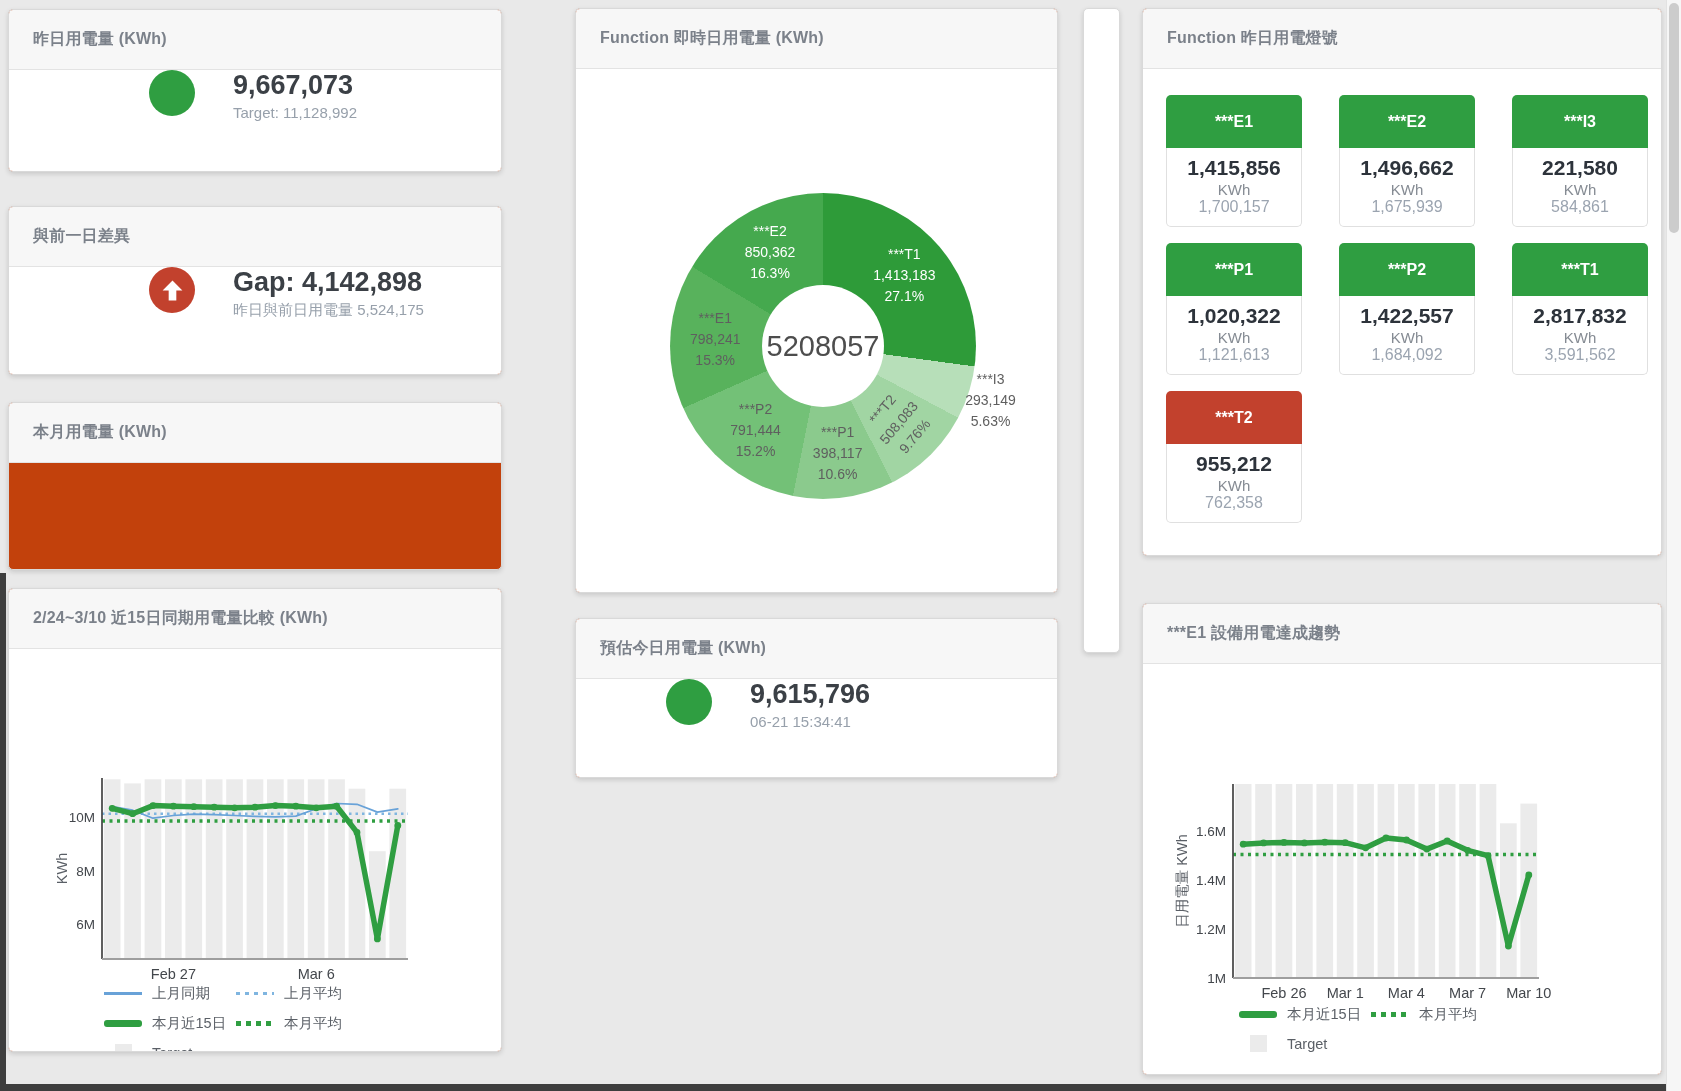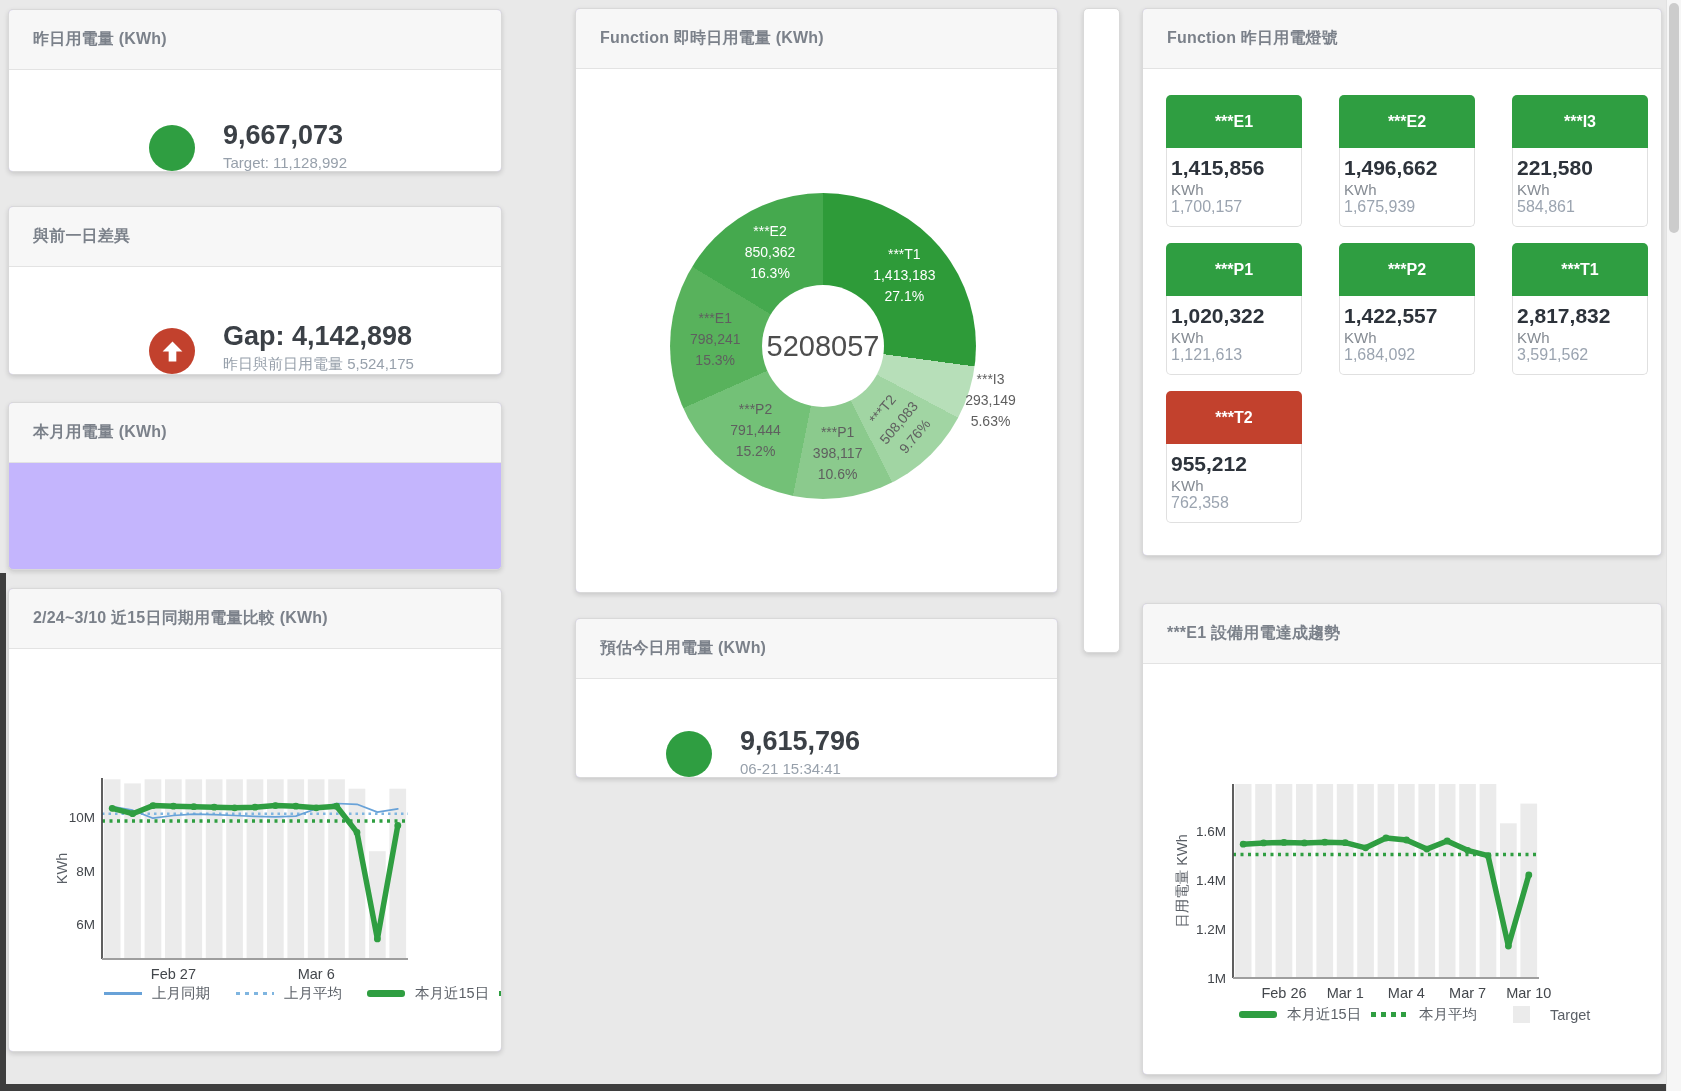--- a/index.html
+++ b/index.html
@@ -1,26 +1,26 @@
 <!DOCTYPE html>
 <html><head>
 <meta charset="utf-8">
 <style>
   *{margin:0;padding:0;box-sizing:border-box}
   html,body{width:1681px;height:1091px}
   body{background:#e9e9e9;font-family:"Liberation Sans","DejaVu Sans",sans-serif;position:relative;overflow:hidden}
 
-  .panel{position:absolute;background:#c4b5fd;border:1px solid #d9d9d9;border-radius:5px;
+  .panel{position:absolute;background:#c2410c;border:1px solid #d9d9d9;border-radius:5px;
          box-shadow:0 2px 5px rgba(0,0,0,.14);overflow:hidden}
   .phead{height:60px;background:#f7f7f7;border-bottom:1px solid #e3e3e3;display:flex;align-items:center;padding:0 24px}
   .ptitle{font-size:16px;font-weight:bold;color:#7b818a;letter-spacing:.2px;white-space:nowrap}
   .pbody{position:relative;height:calc(100% - 60px);background:#fff}
 
   
-  .stat-row{display:flex;align-items:flex-end;height:100%;gap:28px;padding-left:140px}
+  .stat-row{display:flex;align-items:flex-start;height:100%;gap:38px;padding-left:140px}
   .stat-row.indent{padding-left:90px}
   .stat-icon{width:46px;height:46px;border-radius:50%;flex:none;display:flex;align-items:center;justify-content:center}
   .stat-icon svg{width:27px;height:27px}
   .stat-value{font-size:27px;font-weight:bold;color:#3b4046;white-space:nowrap}
   .stat-sub{font-size:15px;color:#97a0ab;margin-top:3px;white-space:nowrap}
 
   
   .donut-wrap{position:absolute;left:94px;top:124px;width:306px;height:306px}
   .donut-ring{width:306px;height:306px;border-radius:50%}
   .donut-hole{position:absolute;left:50%;top:50%;width:122px;height:122px;background:#fff;border-radius:50%;
@@ -29,31 +29,31 @@
   .slice-label{position:absolute;text-align:center;font-size:14px;line-height:1.5;white-space:nowrap;transform:translate(-50%,-50%)}
   .slice-label.light{color:#fff}
   .slice-label.dark{color:#5f5f5f}
 
   
   .tiles{display:grid;grid-template-columns:repeat(3,136px);column-gap:37px;row-gap:16px;padding:26px 0 0 23px}
   .tile-head{height:53px;border-radius:5px 5px 0 0;display:flex;align-items:center;justify-content:center;
              color:#fff;font-weight:bold;font-size:16px}
   .tile-head.green{background:#2f9e41}
   .tile-head.red{background:#c2412d}
-  .tile-body{border:1px solid #e0e0e0;border-top:none;border-radius:0 0 5px 5px;padding:8px 4px 10px;background:#fff}
+  .tile-body{border:1px solid #e0e0e0;border-top:none;border-radius:0 0 5px 5px;text-align:center;padding:8px 12px 10px;background:#fff}
   .tile-value{font-size:21px;font-weight:bold;color:#2d333b}
   .tile-unit{font-size:15px;color:#858b93;margin-top:1px}
   .tile-target{font-size:16px;color:#9ba4b0;margin-top:0}
 
   
   .chart-svg{display:block}
   .tick{font-size:13.5px;fill:#43474c}
   .xtick{font-size:14.5px;fill:#43474c}
   .ylab{font-size:14.5px;fill:#5a5f66}
-  .legend{display:flex;gap:25px;margin-top:3px}
+  .legend{display:flex;flex-direction:column;gap:11px;margin-top:3px}
   .lrow{display:flex}
   .litem{display:flex;align-items:center;gap:10px;font-size:14.5px;color:#5a5f66;white-space:nowrap}
   .litem:first-child{width:132px}
   .sw{flex:none;width:38px;display:flex;justify-content:center;align-items:center}
   .sw i{display:block}
   .sw-line-blue i{width:38px;height:3px;background:#68a2d8}
   .sw-dash-blue i{width:38px;height:3px;background:repeating-linear-gradient(90deg,#7fb5e0 0 4px,transparent 4px 9px)}
   .sw-line-green-thick i{width:38px;height:7px;border-radius:3px;background:#2f9e41}
   .sw-dash-green i{width:38px;height:5px;background:repeating-linear-gradient(90deg,#2f9e41 0 5px,transparent 5px 10px)}
   .sw-square-gray i{width:17px;height:17px;background:#ebebeb}

